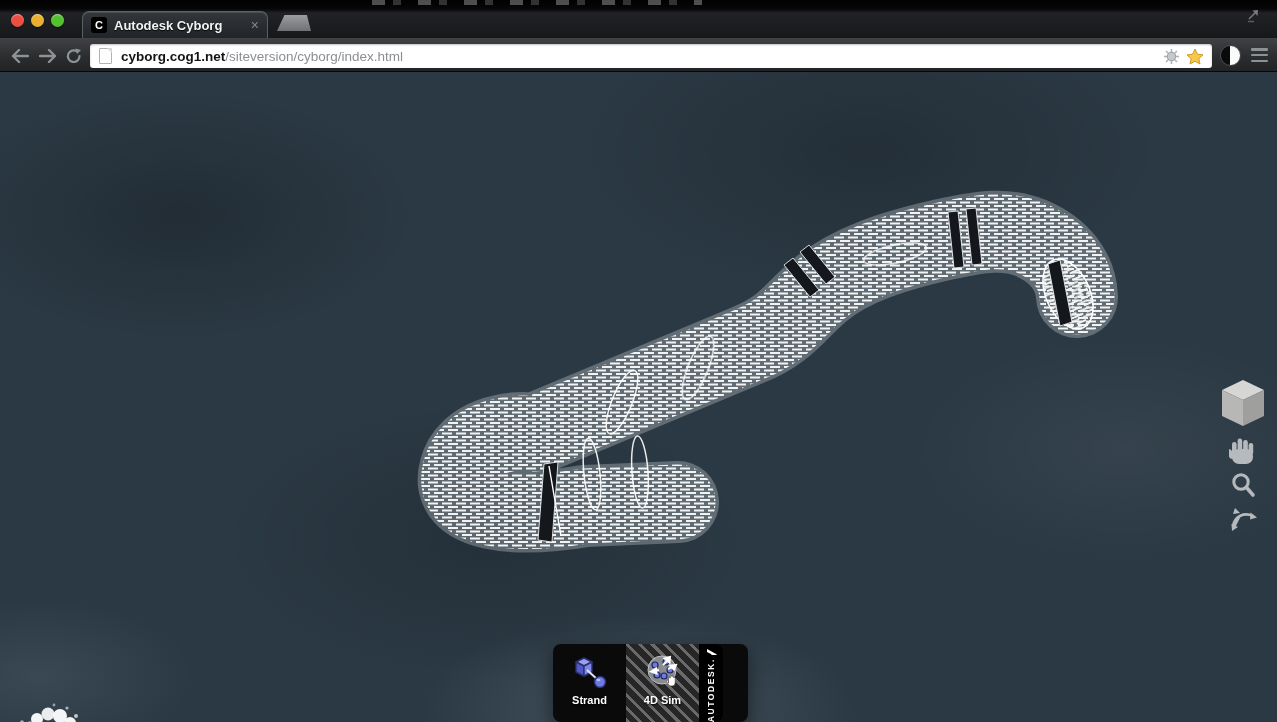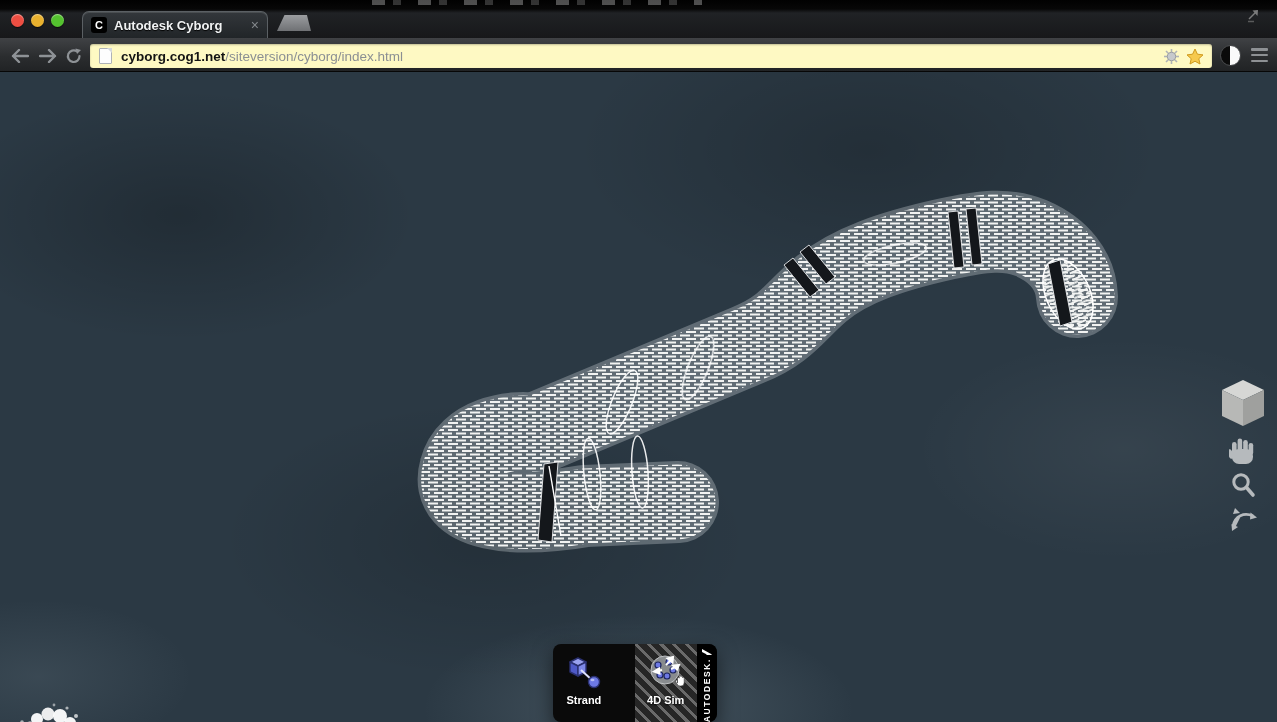--- a/index.html
+++ b/index.html
@@ -25,21 +25,21 @@
   .tab-title{color:#f1f3f4;font-size:13px;font-weight:bold;text-shadow:0 1px 1px #000;
     white-space:nowrap;overflow:hidden;flex:1;}
   .tab-close{color:#84888c;font-size:14px;line-height:14px;margin-left:6px;flex:0 0 auto;cursor:default;}
   .newtab{position:absolute;left:277px;top:15px;width:34px;height:16px;
     background:linear-gradient(#9b9da0,#6f7174);clip-path:polygon(22% 0,88% 0,100% 100%,0 100%);}
   .fs-arrow{position:absolute;right:14px;top:6px;opacity:.75;}
 
   .toolbar{position:absolute;top:38px;left:0;right:0;height:34px;
     background:linear-gradient(#404245,#2b2d2f 55%,#212325);border-bottom:1px solid #070707;box-sizing:border-box;}
   .navbtn{position:absolute;top:44px;width:24px;height:24px;display:flex;align-items:center;justify-content:center;}
-  .urlbar{position:absolute;left:90px;top:44px;width:1122px;height:24px;background:#fef9c3;border-radius:3px;
+  .urlbar{position:absolute;left:90px;top:44px;width:1122px;height:24px;background:#ffffff;border-radius:3px;
     display:flex;align-items:center;box-shadow:inset 0 1px 2px rgba(0,0,0,.25);}
   .doc-icon{width:11px;height:14px;background:#fdfdfd;border:1px solid #aeb2b6;border-radius:1px;
     margin-left:9px;position:relative;flex:0 0 auto;}
   .doc-icon:after{content:"";position:absolute;right:-1px;top:-1px;border-style:solid;border-width:0 5px 5px 0;
     border-color:transparent #d4d8db transparent transparent;}
   .url-text{margin-left:9px;font-size:13.5px;white-space:nowrap;overflow:hidden;flex:1;}
   .url-domain{color:#141414;font-weight:bold;}
   .url-path{color:#8b8f93;}
   .urlbar .right-icons{display:flex;align-items:center;gap:6px;margin:0 8px;flex:0 0 auto;}
   .contrast-circle{position:absolute;right:36px;top:45px;width:19px;height:19px;border-radius:50%;
@@ -52,26 +52,26 @@
     background-image:
       radial-gradient(ellipse 340px 180px at 14% 22%,rgba(0,0,0,.22),transparent 70%),
       radial-gradient(ellipse 420px 210px at 68% 12%,rgba(0,0,0,.18),transparent 70%),
       radial-gradient(ellipse 380px 200px at 38% 72%,rgba(0,0,0,.16),transparent 70%),
       radial-gradient(ellipse 300px 160px at 88% 58%,rgba(255,255,255,.05),transparent 70%),
       radial-gradient(ellipse 300px 130px at 50% 98%,rgba(188,208,218,.18),transparent 72%),
       radial-gradient(ellipse 220px 110px at 3% 93%,rgba(188,208,218,.10),transparent 70%);}
   .model-svg{position:absolute;inset:0;}
 
   
-  .popup{position:absolute;left:553px;top:572px;width:164px;height:78px;background:#0a0a0a;
+  .popup{position:absolute;left:553px;top:572px;width:195px;height:78px;background:#0a0a0a;
     border-radius:8px;display:flex;overflow:hidden;box-shadow:0 8px 20px rgba(0,0,0,.55);}
   .popup-tail{position:absolute;left:576px;top:648px;width:0;height:0;
     border-left:11px solid transparent;border-right:11px solid transparent;border-top:16px solid #0a0a0a;}
   .popup-cell{width:73px;display:flex;flex-direction:column;align-items:center;justify-content:flex-start;position:relative;}
-  .popup-cell.sim{background:repeating-linear-gradient(45deg,#6a6a6a 0 3px,#262626 3px 9px);margin-left:20px;}
+  .popup-cell.sim{background:repeating-linear-gradient(45deg,#6a6a6a 0 3px,#262626 3px 9px);}
   .popup-cell .ic{margin-top:7px;height:42px;display:flex;align-items:center;justify-content:center;}
   .popup-label{color:#fff;font-size:11px;font-weight:bold;text-shadow:0 1px 2px #000;margin-top:1px;}
   .brand-strip{width:24px;background:#000;border-radius:0 8px 8px 0;display:flex;flex-direction:column;align-items:center;padding-top:5px;box-sizing:border-box;}
   .brand-vert{writing-mode:vertical-rl;transform:rotate(180deg);color:#fff;font-size:8.5px;
     font-weight:bold;letter-spacing:1.6px;margin-top:3px;}
   .hand-cursor{position:absolute;left:38px;top:30px;}
 
   
   .tool{position:absolute;}
   .t-viewcube{left:1220px;top:306px;}

